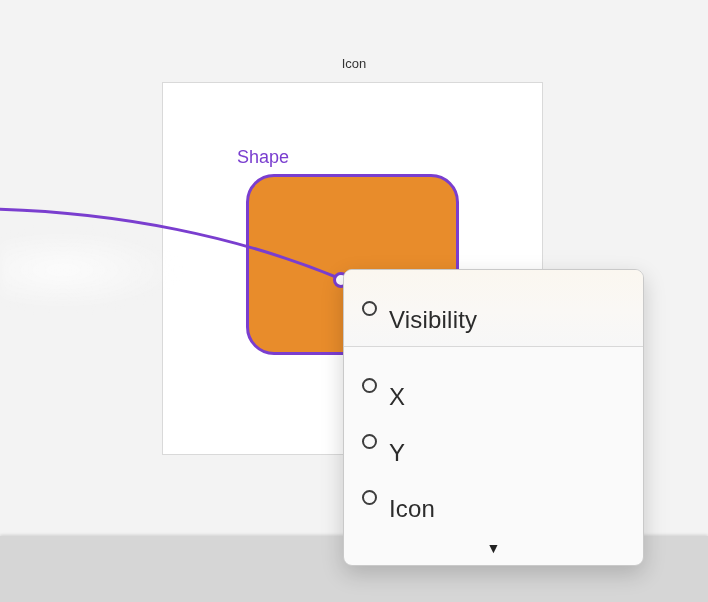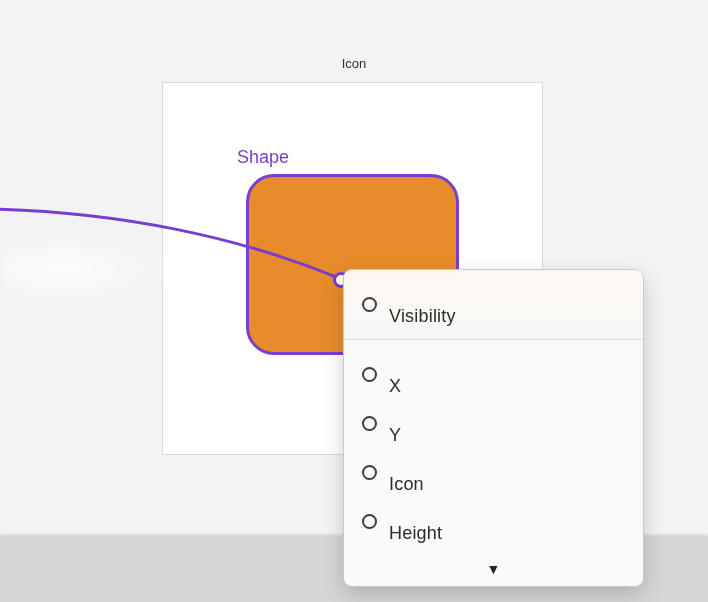--- a/index.html
+++ b/index.html
@@ -92,21 +92,21 @@
     .row-radio {
       width: 15px;
       height: 15px;
       border: 2px solid #3d3d3d;
       border-radius: 50%;
       margin-right: 12px;
       flex: 0 0 auto;
     }
     .row-label {
       color: #2c2c2c;
-      font-size: 18px;
+      font-size: 24px;
       letter-spacing: 0.2px;
       margin-top: 24px;
     }
     .popover-footer {
       display: flex;
       justify-content: center;
       align-items: center;
       padding: 6px 0 10px 0;
     }
     .footer-triangle {
@@ -179,21 +179,17 @@
       <span class="row-label">X</span>
     </div>
     <div class="row">
       <span class="row-radio"></span>
       <span class="row-label">Y</span>
     </div>
     <div class="row">
       <span class="row-radio"></span>
       <span class="row-label">Icon</span>
     </div>
-    <div class="row">
-      <span class="row-radio"></span>
-      <span class="row-label">Height</span>
-    </div>
   </div>
   <div class="popover-footer">
     <span class="footer-triangle">▼</span>
   </div>
 </div>
 
 </body></html>

